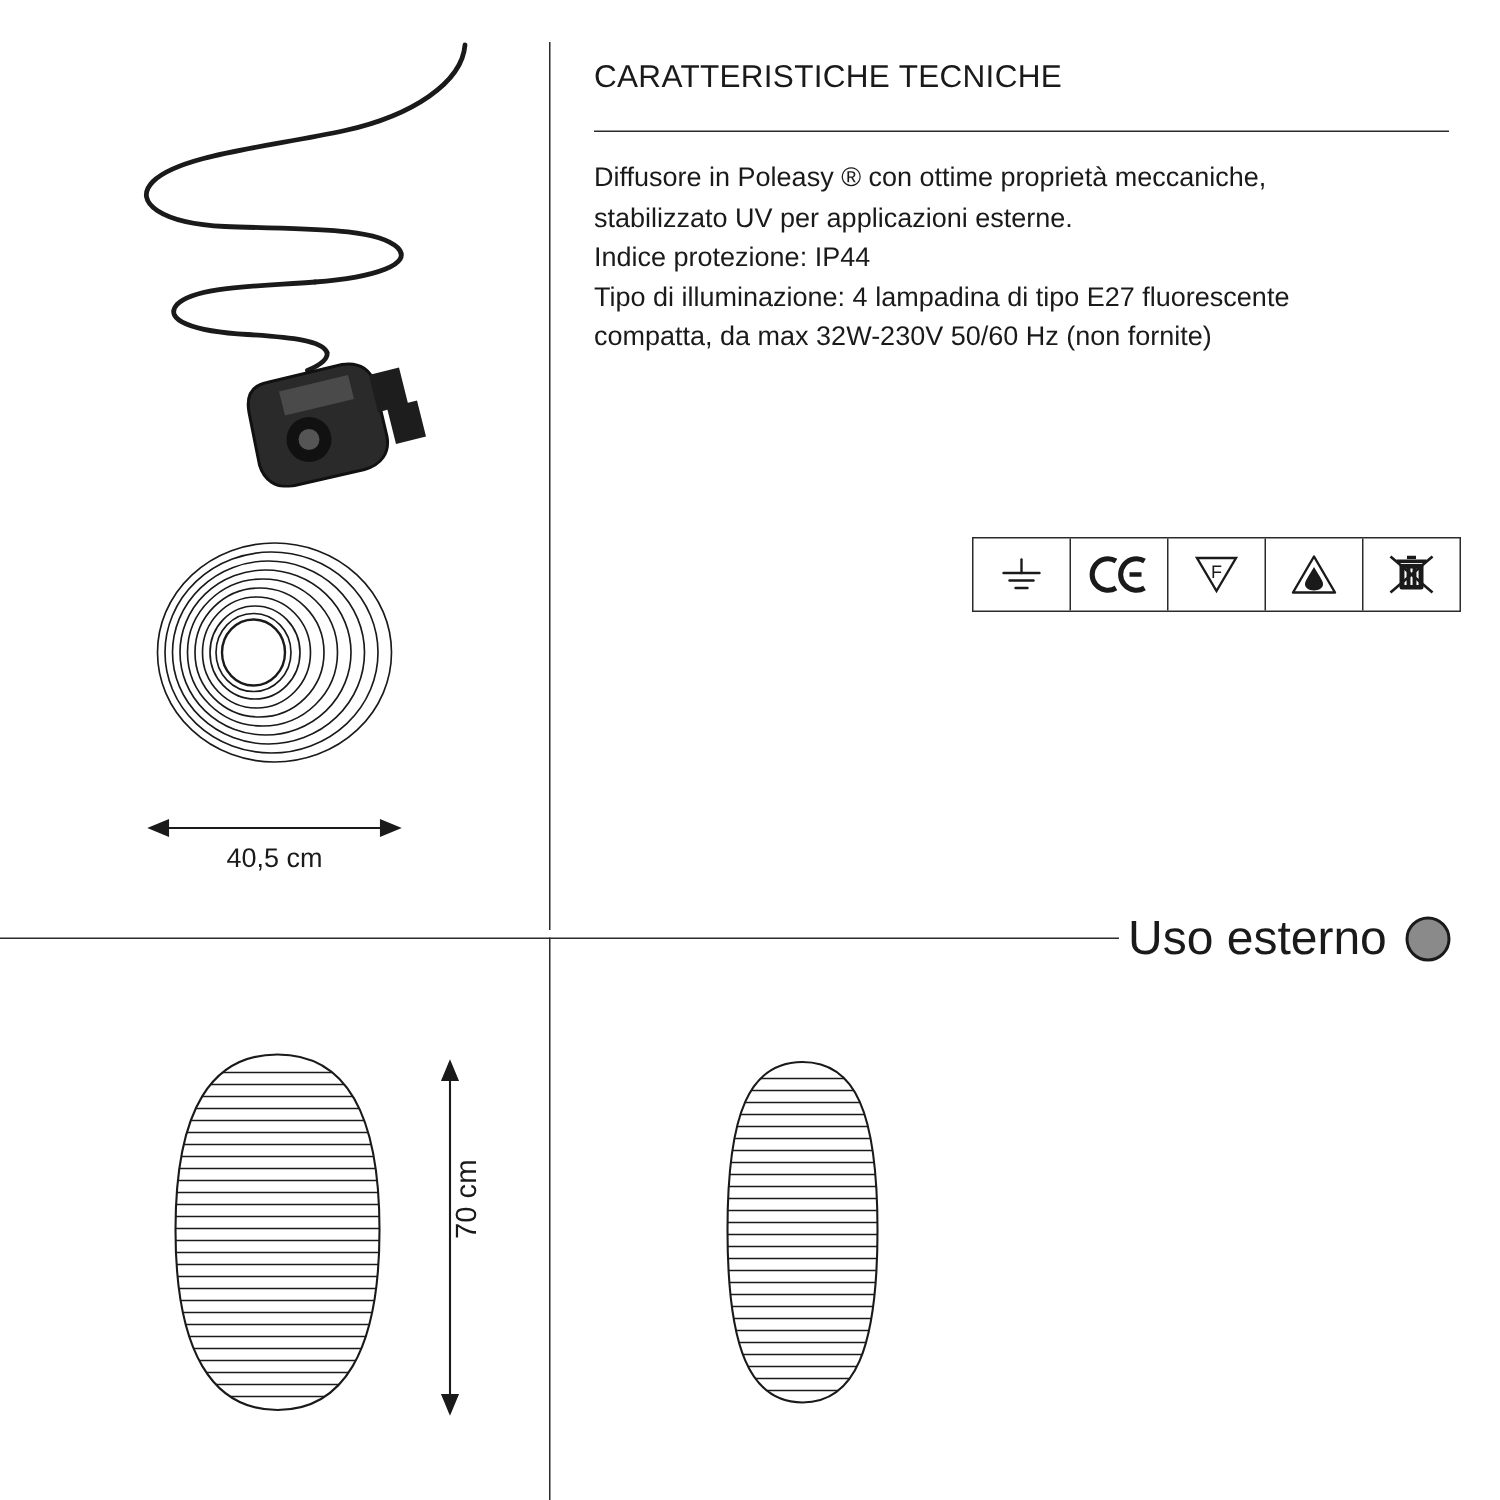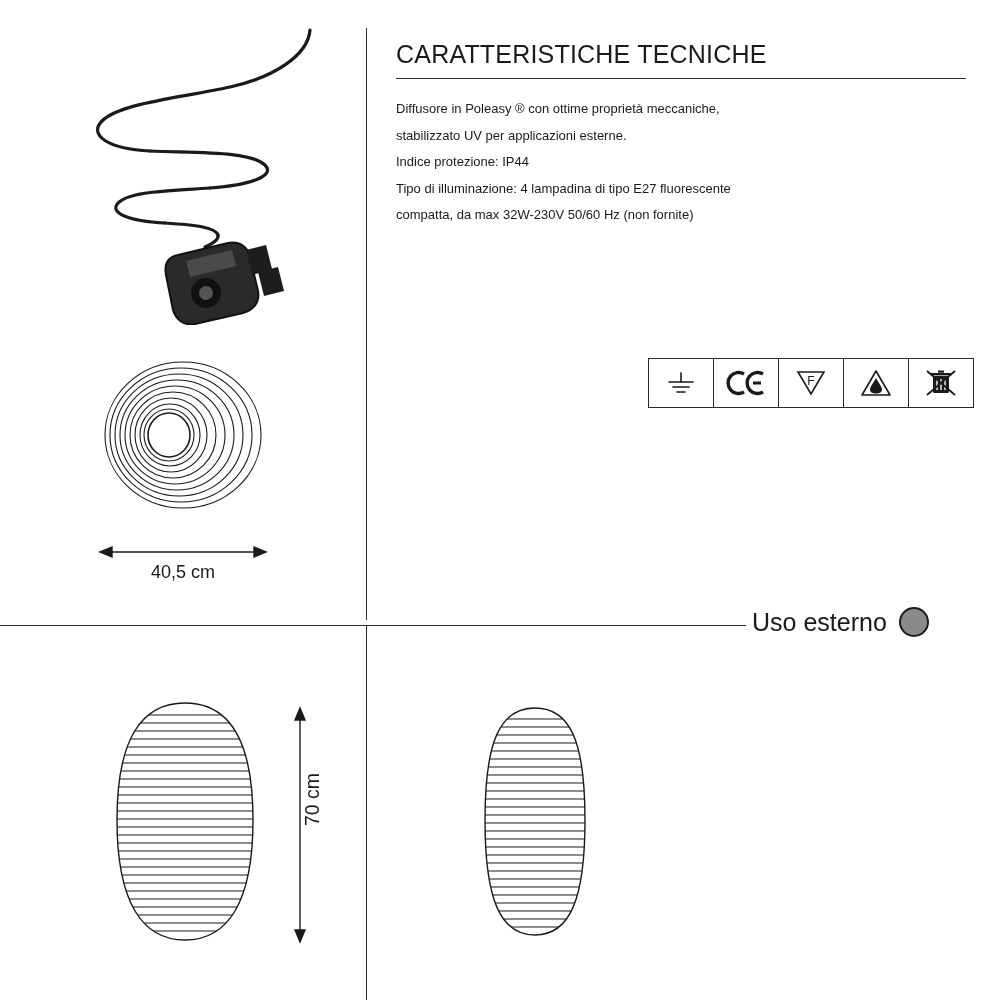--- a/index.html
+++ b/index.html
@@ -51,30 +51,30 @@
   }
 
   
   .specs {
     position: absolute;
     left: 396px;
     top: 40px;
     width: 570px;
   }
   .specs-title {
-    font-size: 25px;
+    font-size: 21px;
     letter-spacing: 0.2px;
     color: #1a1a1a;
-    padding-bottom: 9px;
+    padding-bottom: 23px;
     border-bottom: 1.5px solid #2b2b2b;
     white-space: nowrap;
   }
   .specs-body {
     margin-top: 17px;
-    font-size: 13px;
+    font-size: 18px;
     line-height: 26.5px;
     color: #1a1a1a;
   }
   .specs-body p {
     margin: 0;
   }
 
   
   .cert-row {
     position: absolute;
@@ -161,21 +161,21 @@
   
   .outdoor {
     position: absolute;
     left: 752px;
     top: 607px;
     display: flex;
     align-items: center;
     gap: 12px;
   }
   .outdoor-label {
-    font-size: 25px;
+    font-size: 32px;
     color: #1a1a1a;
     white-space: nowrap;
   }
   .outdoor-dot {
     width: 30px;
     height: 30px;
     border-radius: 50%;
     border: 2.5px solid #1a1a1a;
     background: #8a8a8a;
     box-sizing: border-box;

